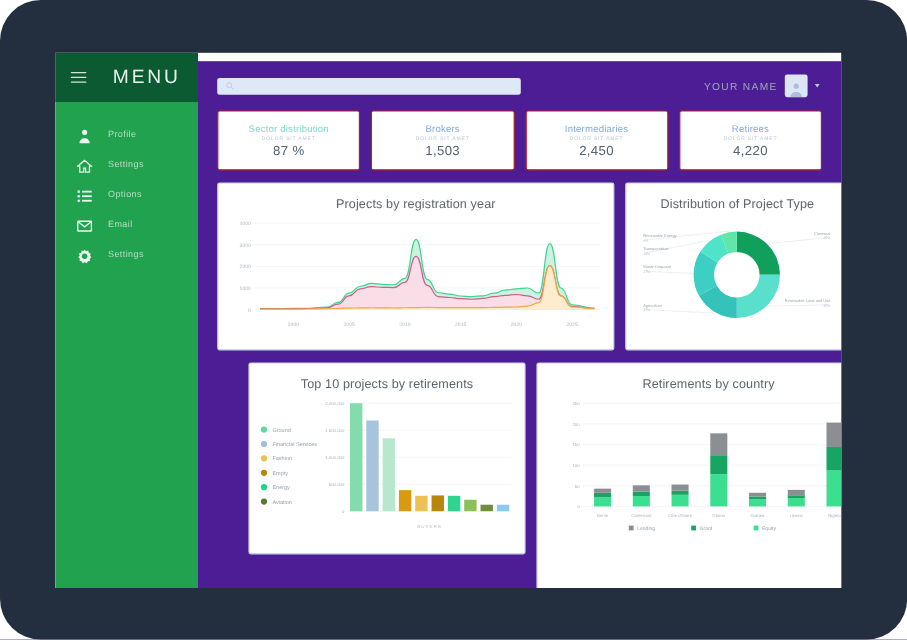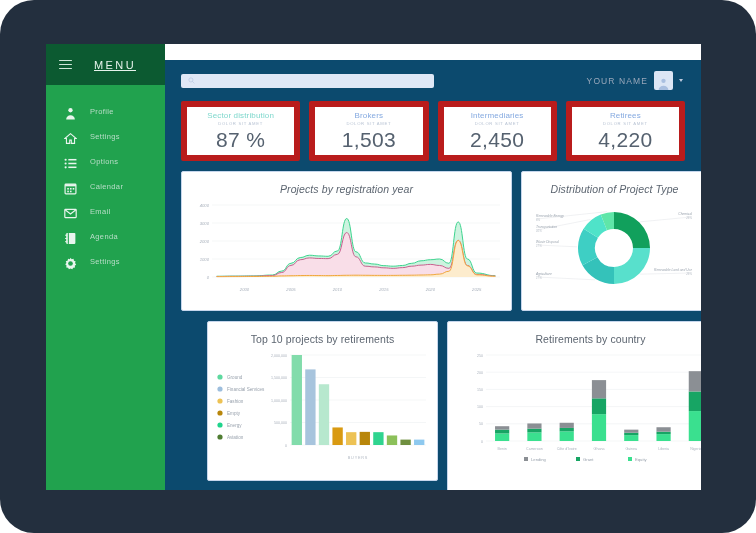--- a/index.html
+++ b/index.html
@@ -23,36 +23,36 @@
     position:absolute;left:0;top:0;width:119px;height:446px;
     background:#21a24e;
   }
   .sidebar-head{
     height:41px;background:#0c5a31;display:flex;align-items:center;
     padding-left:13px;gap:22px;
   }
   .hamburger{display:flex;flex-direction:column;gap:2.5px;width:13px;cursor:pointer;}
   .hamburger i{display:block;height:1.5px;background:#cfe6d8;border-radius:1px;}
   .menu-word{
-    color:#e7f3ec;font-size:11px;letter-spacing:2.4px;font-weight:400;text-decoration:underline;
+    color:#e7f3ec;font-size:16px;letter-spacing:2.4px;font-weight:400;
   }
   .nav{padding-top:22px;}
   .nav-item{
     display:flex;align-items:flex-start;height:25px;padding-left:18px;gap:13px;cursor:pointer;
   }
   .nav-ico{width:13px;height:13px;flex:0 0 13px;display:block;}
   .nav-ico svg{display:block;width:13px;height:13px;fill:#e9f5ee;}
   .nav-label{
     color:#b9ddc8;font-size:7.5px;letter-spacing:.35px;white-space:nowrap;
   }
 
   
   .main{
-    position:absolute;left:119px;top:16px;width:536px;height:446px;
-    background:#0c4a6e;padding:0;box-sizing:border-box;
+    position:absolute;left:119px;top:7px;width:536px;height:446px;
+    background:#4c1d95;padding:0;box-sizing:border-box;
   }
   .topbar{
     height:41px;display:flex;align-items:center;padding:0 18px 0 16px;box-sizing:border-box;
   }
   .search{
     width:253px;height:14px;background:#dfe8f6;border-radius:2px;
     display:flex;align-items:center;padding-left:7px;box-sizing:border-box;gap:5px;cursor:text;
   }
   .search svg{width:7px;height:7px;stroke:#9fb4d4;fill:none;stroke-width:1.4;}
   .search-ph{font-size:6px;color:#a8bbd8;letter-spacing:.2px;}
@@ -64,29 +64,29 @@
   }
   .avatar svg{width:13px;height:13px;fill:#a9bfe0;}
   .caret{width:0;height:0;border-left:2.6px solid transparent;border-right:2.6px solid transparent;
          border-top:3.2px solid #bcc9dc;cursor:pointer;}
 
   .content{padding:0 16px 0 16px;box-sizing:border-box;}
 
   
   .kpis{display:flex;gap:9px;}
   .kpi{
-    flex:1;height:48px;border:6px solid #b91c1c;border-radius:2px;background:#fff;
+    flex:1;height:48px;border:1px solid #b91c1c;border-radius:2px;background:#fff;
     display:flex;flex-direction:column;align-items:center;justify-content:center;cursor:pointer;
   }
   .kpi-title{font-size:8px;letter-spacing:.15px;}
   .kpi-sub{font-size:4.2px;color:#b9c4d4;letter-spacing:.7px;margin-top:1px;}
-  .kpi-val{font-size:21px;color:#55616f;margin-top:2px;font-weight:300;letter-spacing:.3px;}
+  .kpi-val{font-size:11px;color:#55616f;margin-top:2px;font-weight:300;letter-spacing:.3px;}
 
   
-  .row{display:flex;gap:9px;margin-top:10px;font-style:italic;}
+  .row{display:flex;gap:9px;margin-top:10px;}
   .panel{
     border:1px solid #c6d6ec;border-radius:2px;background:#fff;box-sizing:border-box;
     position:relative;
   }
   .panel-title{
     text-align:center;font-size:10.5px;color:#5c6570;font-weight:400;
     padding-top:11px;letter-spacing:.1px;
   }
   .p-area{width:331px;height:140px;}
   .p-donut{flex:1;height:140px;}
@@ -148,57 +148,31 @@
               <circle cx="3" cy="12" r="2"></circle>
               <circle cx="3" cy="19" r="2"></circle>
               <rect x="8" y="3.6" width="15" height="2.8"></rect>
               <rect x="8" y="10.6" width="15" height="2.8"></rect>
               <rect x="8" y="17.6" width="15" height="2.8"></rect>
             </svg>
           </span>
         <span class="nav-label">Options</span>
       </div>
 
-      <div class="nav-item">
-        <span class="nav-ico">
-            <svg viewBox="0 0 24 24">
-              <rect x="2" y="4" width="20" height="18" rx="1.5" fill="none" stroke="#e9f5ee" stroke-width="2.2"></rect>
-              <rect x="2" y="4" width="20" height="4"></rect>
-              <rect x="6" y="11" width="3" height="3"></rect>
-              <rect x="11" y="11" width="3" height="3"></rect>
-              <rect x="16" y="11" width="3" height="3"></rect>
-              <rect x="6" y="16" width="3" height="3"></rect>
-              <rect x="11" y="16" width="3" height="3"></rect>
-            </svg>
-          </span>
-        <span class="nav-label">Calendar</span>
-      </div>
 
       <div class="nav-item">
         <span class="nav-ico">
             <svg viewBox="0 0 24 24">
               <rect x="1.5" y="4.5" width="21" height="15" rx="1" fill="none" stroke="#e9f5ee" stroke-width="2.2"></rect>
               <path d="M2 5 12 13 22 5" fill="none" stroke="#e9f5ee" stroke-width="2"></path>
             </svg>
           </span>
         <span class="nav-label">Email</span>
       </div>
 
-      <div class="nav-item">
-        <span class="nav-ico">
-            <svg viewBox="0 0 24 24">
-              <rect x="4" y="2" width="17" height="20" rx="1.5"></rect>
-              <rect x="7" y="2" width="2" height="20" fill="#21a24e"></rect>
-              <rect x="2" y="5" width="4" height="1.8"></rect>
-              <rect x="2" y="11" width="4" height="1.8"></rect>
-              <rect x="2" y="17" width="4" height="1.8"></rect>
-            </svg>
-          </span>
-        <span class="nav-label">Agenda</span>
-      </div>
 
       <div class="nav-item">
         <span class="nav-ico">
             <svg viewBox="0 0 24 24">
               <path d="M12 1.5 14.2 4.2 17.6 3.4 18.4 6.8 21.6 8.1 20.3 11.2 22.5 13.8 19.9 16 20.4 19.4 17 19.8 15.3 22.8 12.2 21.3 9.1 22.7 7.5 19.7 4.1 19.2 4.7 15.8 2.2 13.5 4.5 11 3.3 7.9 6.6 6.7 7.5 3.3 10.9 4.1Z"></path>
               <circle cx="12" cy="12" r="4.3" fill="#21a24e"></circle>
             </svg>
           </span>
         <span class="nav-label">Settings</span>
       </div>

